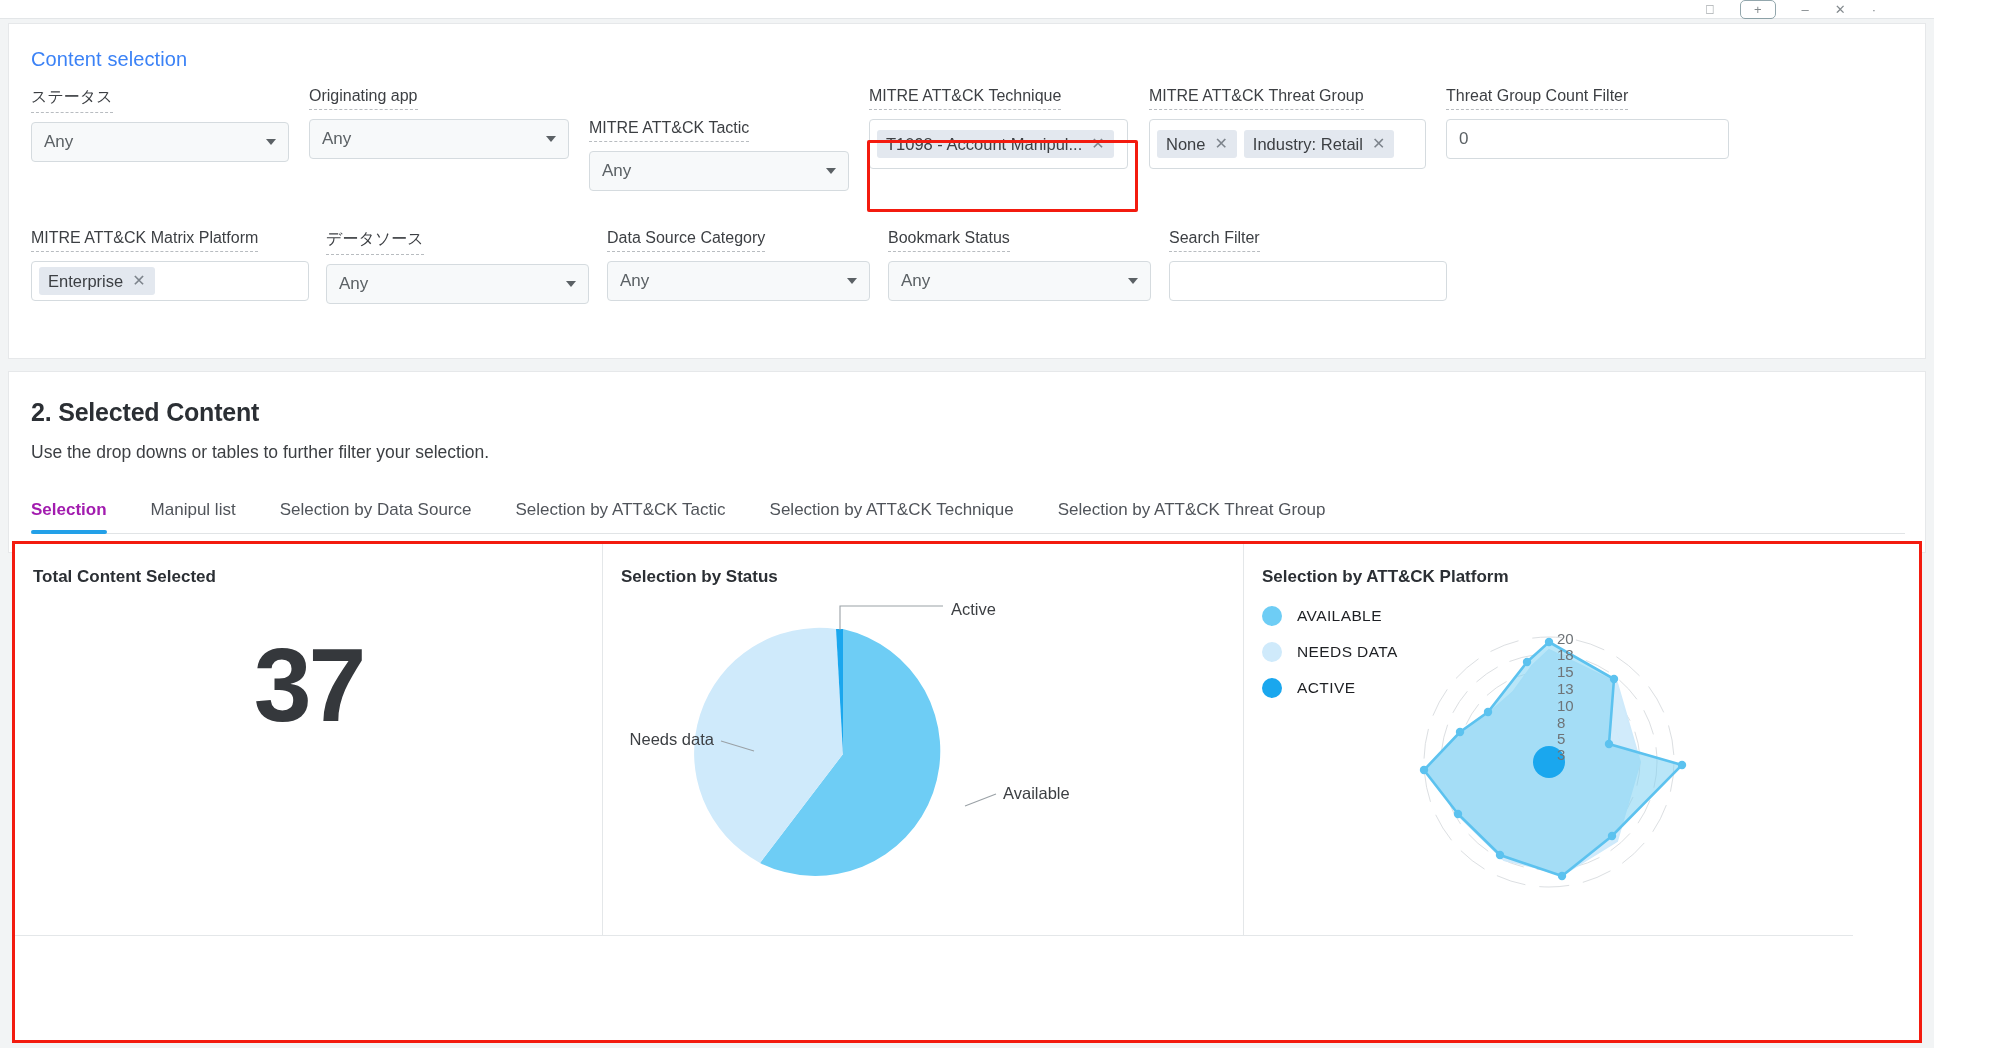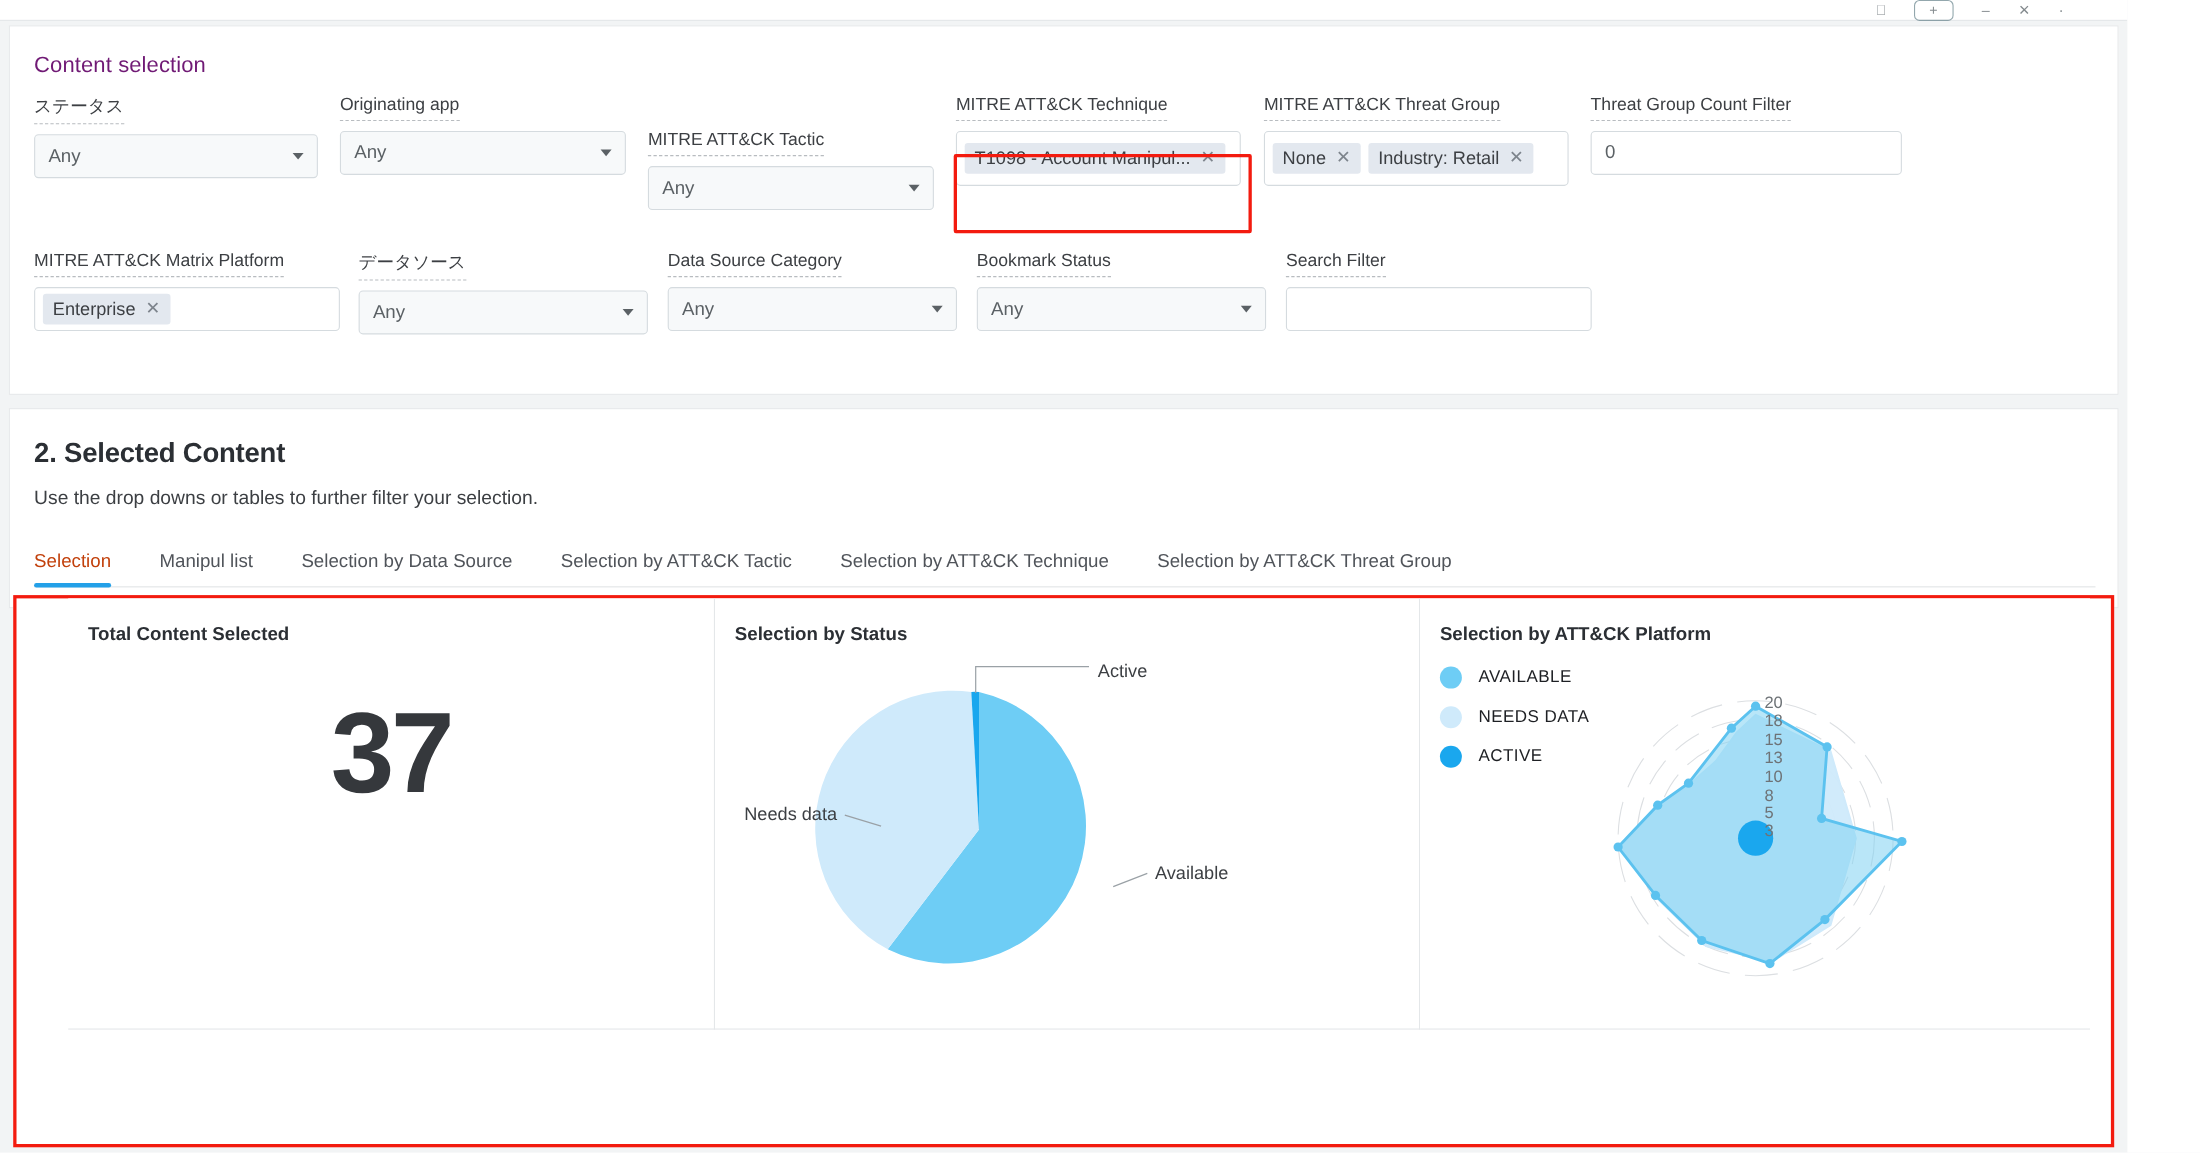--- a/index.html
+++ b/index.html
@@ -27,21 +27,21 @@
   }
 
   
   .card {
     position: absolute; left: 8px; width: 1918px; background: #ffffff;
     border: 1px solid #e6e8ea;
   }
   #card-filters { top: 23px; height: 336px; }
 
   .card-title {
-    font-size: 20px; color: #701a75; padding: 24px 0 0 22px; letter-spacing: .1px;
+    font-size: 20px; color: #3b82f6; padding: 24px 0 0 22px; letter-spacing: .1px;
   }
 
   .filters-row { position: absolute; display: flex; }
   .filter { position: relative; }
   .filter-label {
     font-size: 16px; color: #3c3f43; white-space: nowrap;
     border-bottom: 1px dashed #b8bcc0; padding-bottom: 4px;
     display: inline-block; margin-bottom: 9px;
   }
   .ctrl {
@@ -80,21 +80,21 @@
   .subtitle { font-size: 17.5px; color: #3c3f43; padding: 15px 0 0 22px; }
   .tabs {
     position: absolute; left: 22px; top: 128px; display: flex; gap: 0;
     border-bottom: 1px solid #e1e4e6; width: 1874px;
   }
   .tab {
     font-size: 17px; color: #50545a; padding: 0 22px 13px 22px;
     white-space: nowrap; position: relative;
   }
   .tab:first-child { padding-left: 0; }
-  .tab.active { color: #c2410c; font-weight: normal; }
+  .tab.active { color: #a21caf; font-weight: bold; }
   .tab.active::after {
     content: ""; position: absolute; left: 0; right: 22px; bottom: -1px;
     height: 4px; background: #23a0e8; border-radius: 2px;
   }
 
   
   .panels {
     position: absolute; left: 12px; top: 541px; width: 1910px; height: 502px;
     border: 3px solid #f31b0f; background: #ffffff;
   }
@@ -103,21 +103,21 @@
     border-right: 1px solid #e4e7e9; border-bottom: 1px solid #e4e7e9;
     position: relative; background: #ffffff;
   }
   .panel:last-child { border-right: none; }
   .panel-title {
     font-size: 17px; font-weight: bold; color: #2b2f34;
     padding: 22px 0 0 18px; line-height: 1.35; max-width: 500px;
   }
   .row1 .panel { height: 392px; }
   .row2 .panel { height: 101px; }
-  .p-a { width: 588px; margin-left: 47px; }
+  .p-a { width: 588px; }
   .p-b { width: 641px; }
   .p-c { width: 609px; }
 
   
   .bignum {
     position: absolute; left: 0; right: 0; top: 82px;
     text-align: center; font-size: 104px; font-weight: bold;
     color: #35383c; letter-spacing: -3px;
   }
 

